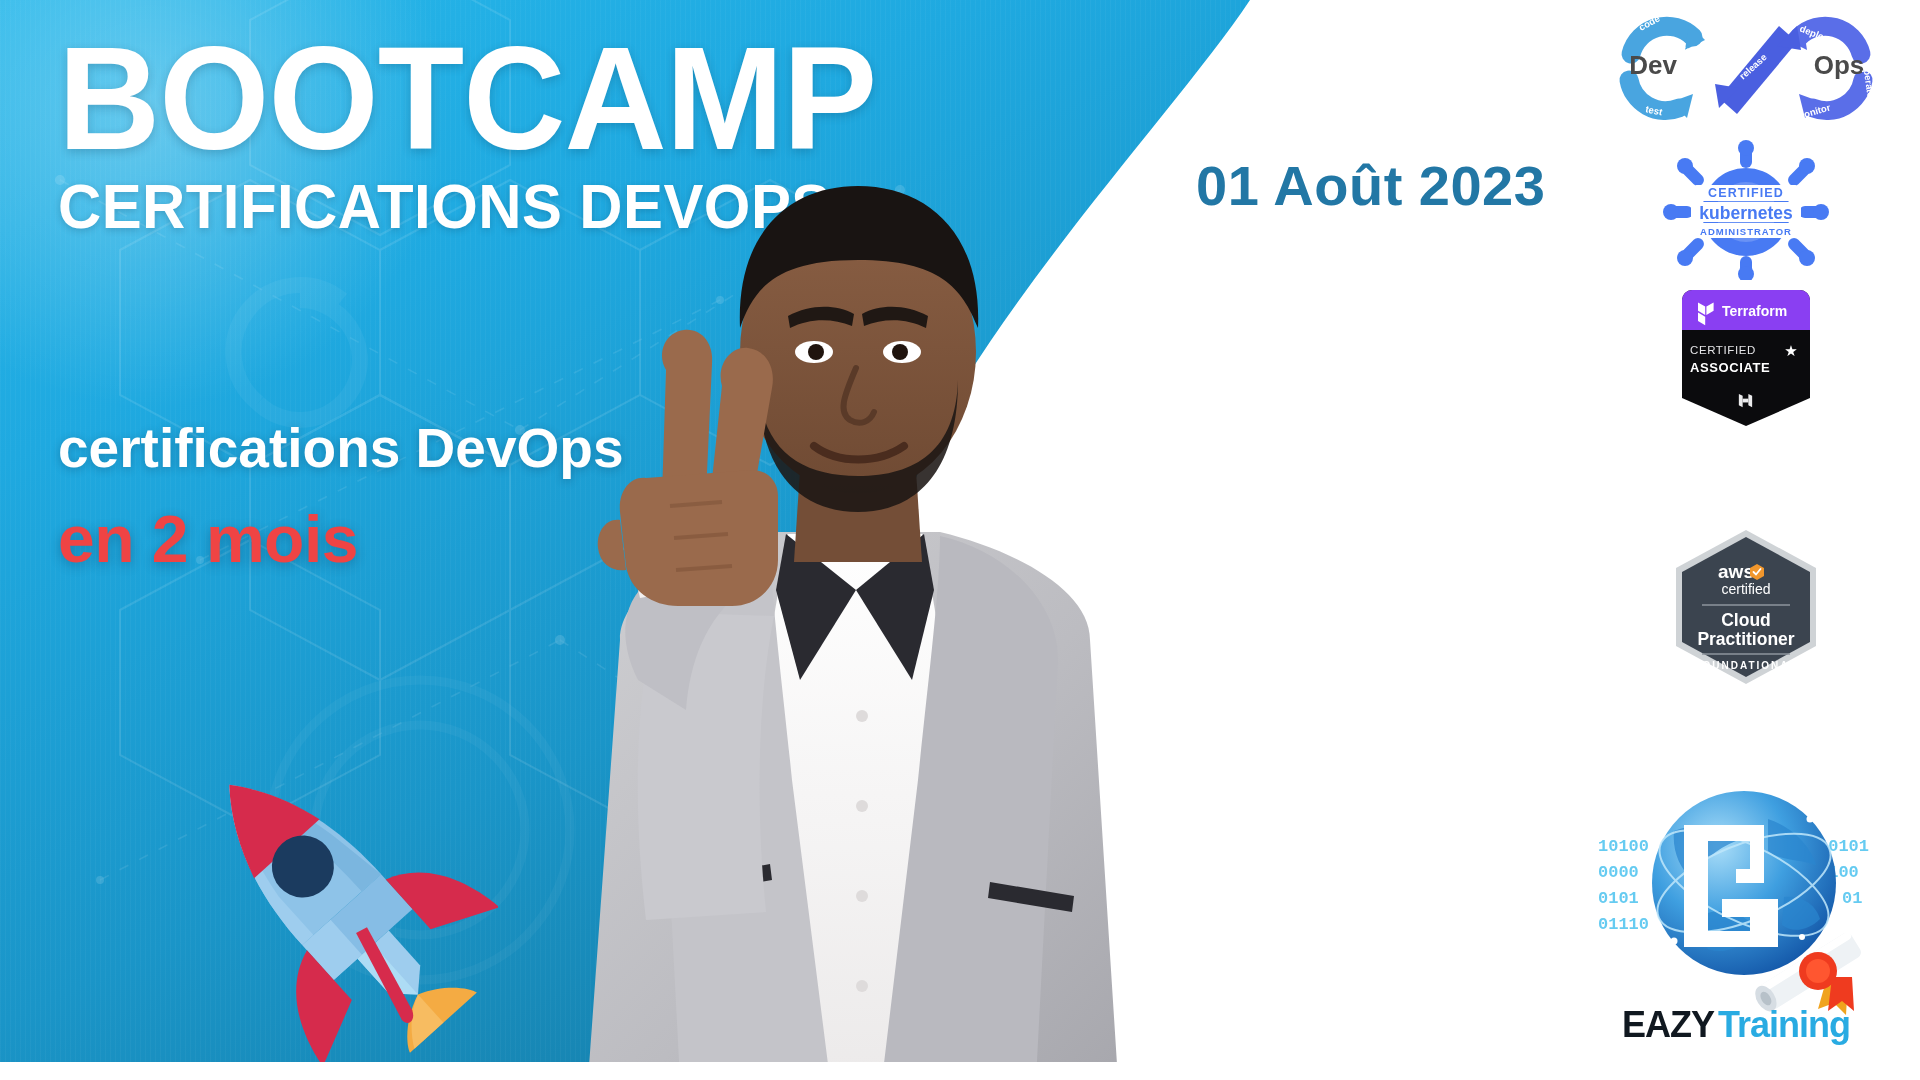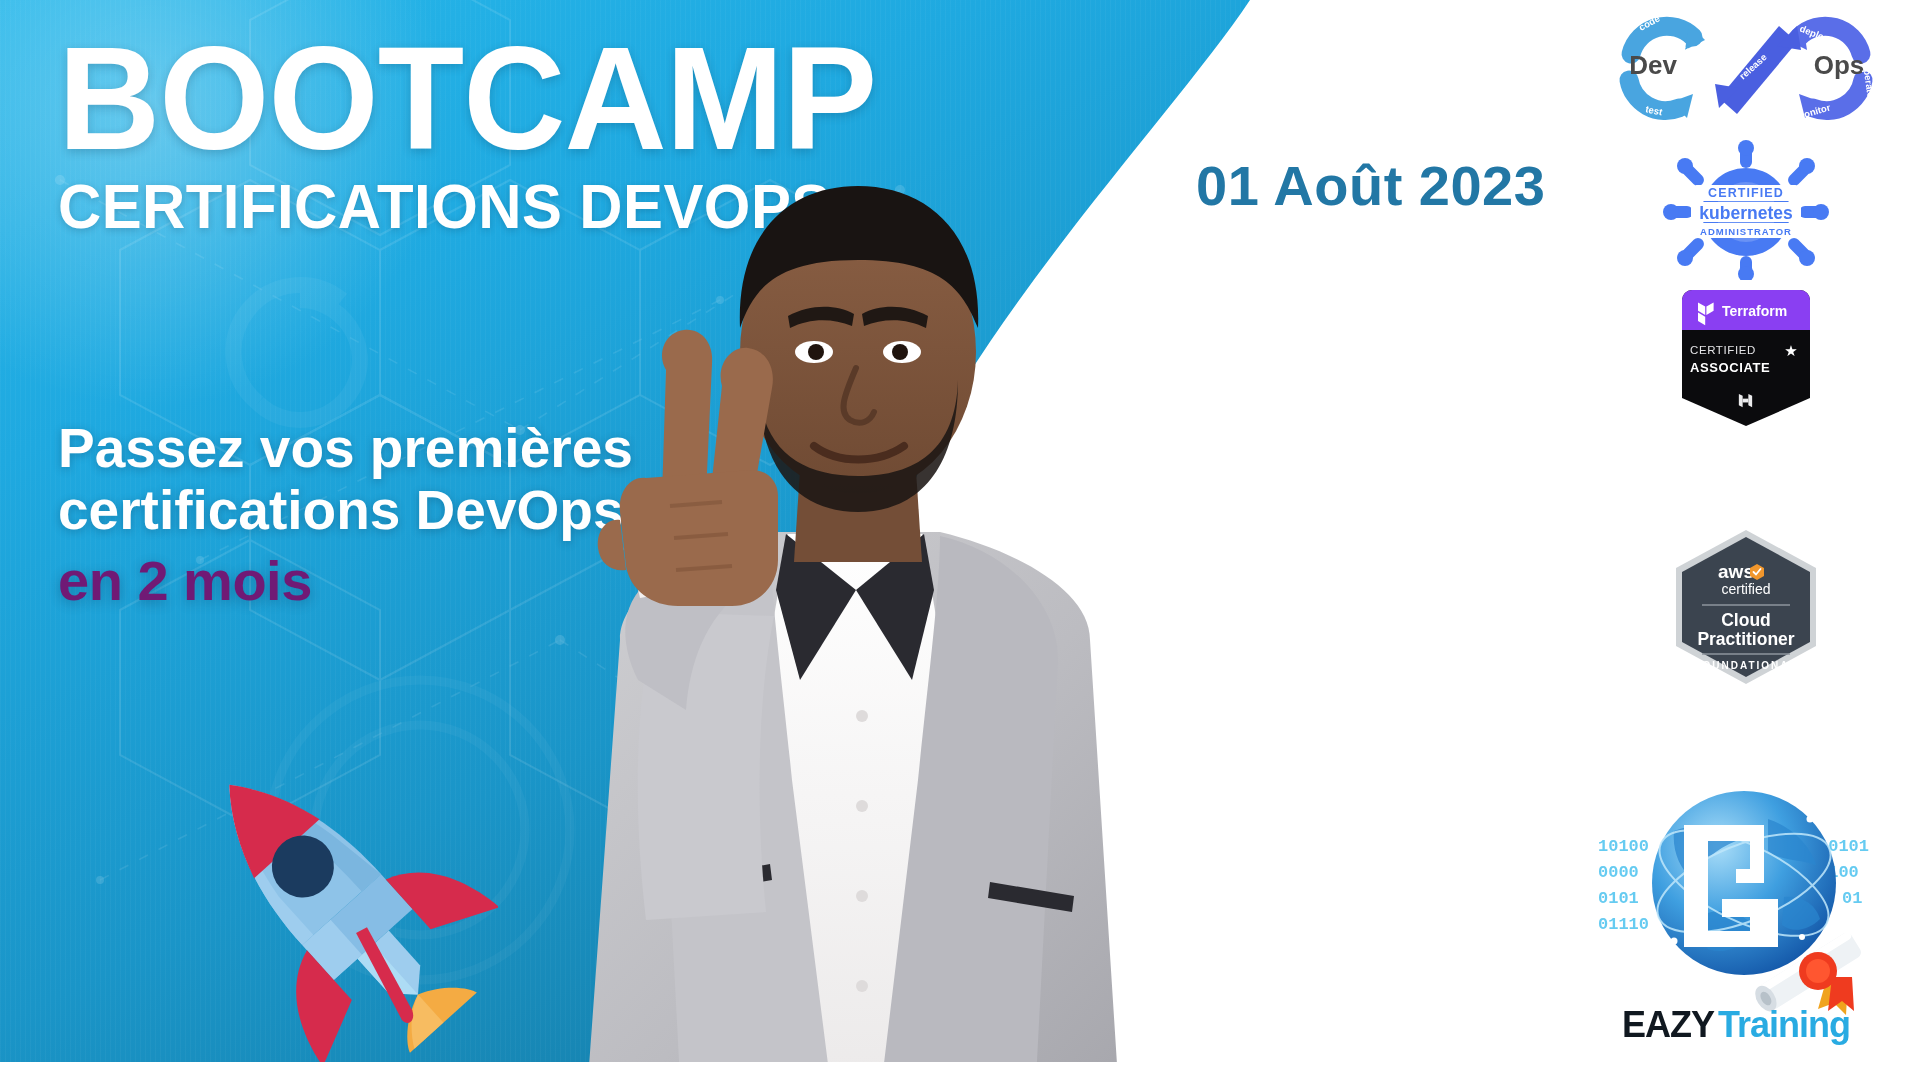--- a/index.html
+++ b/index.html
@@ -99,25 +99,25 @@
   }
   .pitch-line {
     font-size: 55px;
     line-height: 1.12;
     font-weight: 700;
     color: #ffffff;
     text-shadow: 0 2px 9px rgba(0,40,70,.28);
     white-space: nowrap;
   }
   .pitch-strong {
-    margin-top: 12px;
-    font-size: 56px;
+    margin-top: 26px;
+    font-size: 66px;
     line-height: 1;
     font-weight: 900;
-    color: #701a75;
+    color: #ef4444;
     letter-spacing: -.5px;
     text-shadow: 0 3px 12px rgba(0,40,70,.30);
     white-space: nowrap;
   }
 
   
   .rocket {
     position: absolute;
     left: 168px;
     top: 735px;
@@ -225,21 +225,20 @@
     </svg>
     <div class="scanlines"></div>
   </div>
 
   <div class="headline-block">
     <div class="title-main">BOOTCAMP</div>
     <div class="title-sub">CERTIFICATIONS DEVOPS</div>
   </div>
 
   <div class="pitch-block">
-    <div class="pitch-line">Passez vos premières</div>
     <div class="pitch-line">certifications DevOps</div>
     <div class="pitch-strong">en 2 mois</div>
   </div>
 
   <svg class="rocket" viewBox="0 0 330 330">
     <g transform="rotate(-42 165 165)">
       <path d="M165 10 C205 58 218 118 218 178 L112 178 C112 118 125 58 165 10 Z" fill="#8ec3e8"></path>
       <path d="M165 10 C145 38 133 82 127 126 L127 178 L112 178 C112 118 125 58 165 10 Z" fill="#9ecdee"></path>
       <path d="M165 10 C188 40 203 84 210 128 L218 178 L192 178 C192 112 182 56 165 10 Z" fill="#7bb6df"></path>
       <path d="M165 10 C186 35 200 64 209 96 L121 96 C130 64 144 35 165 10 Z" fill="#d62b4c"></path>

